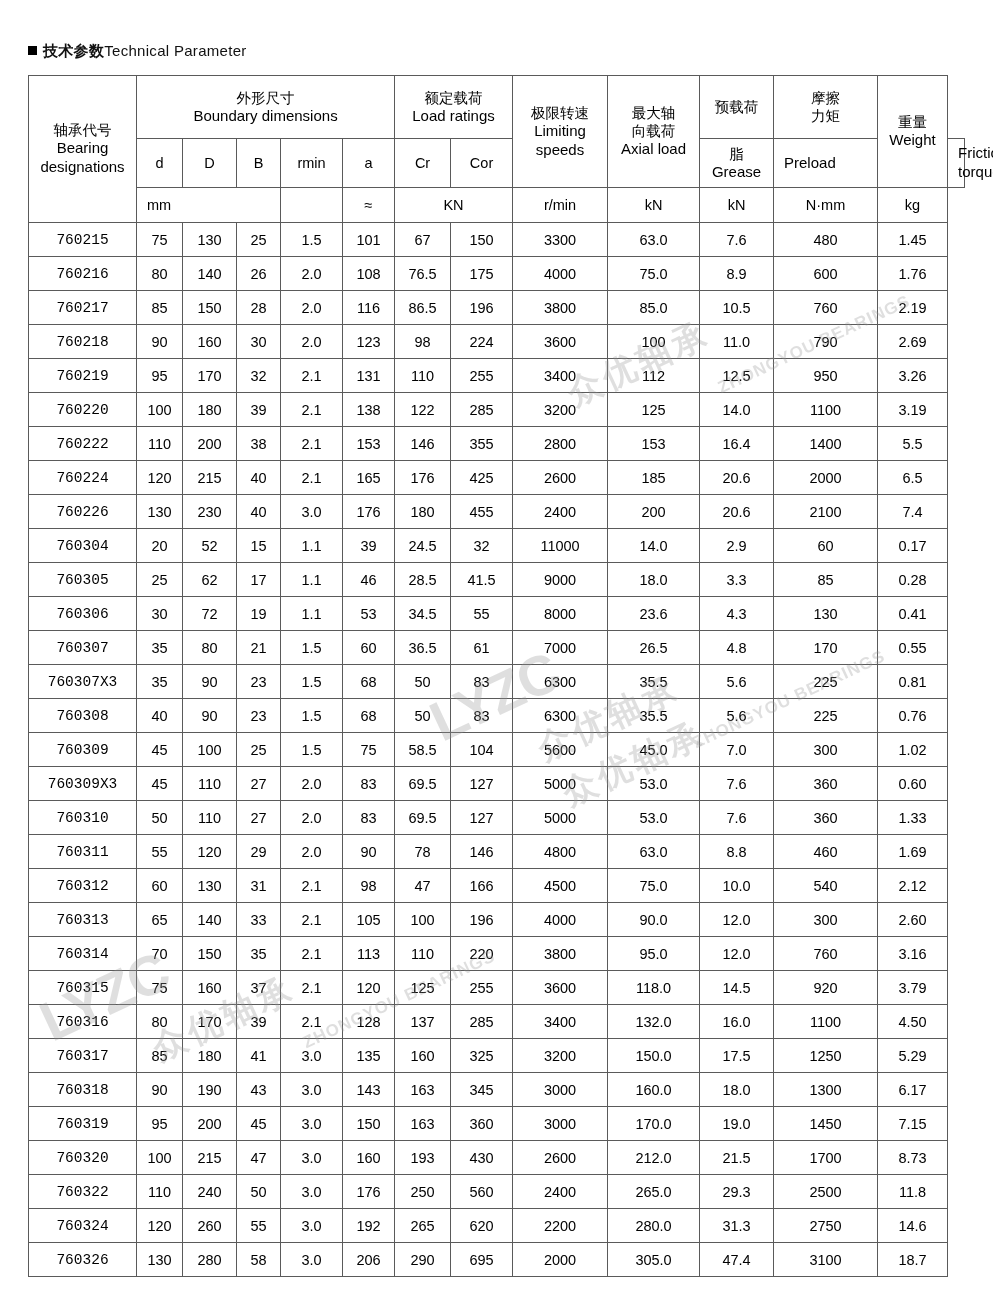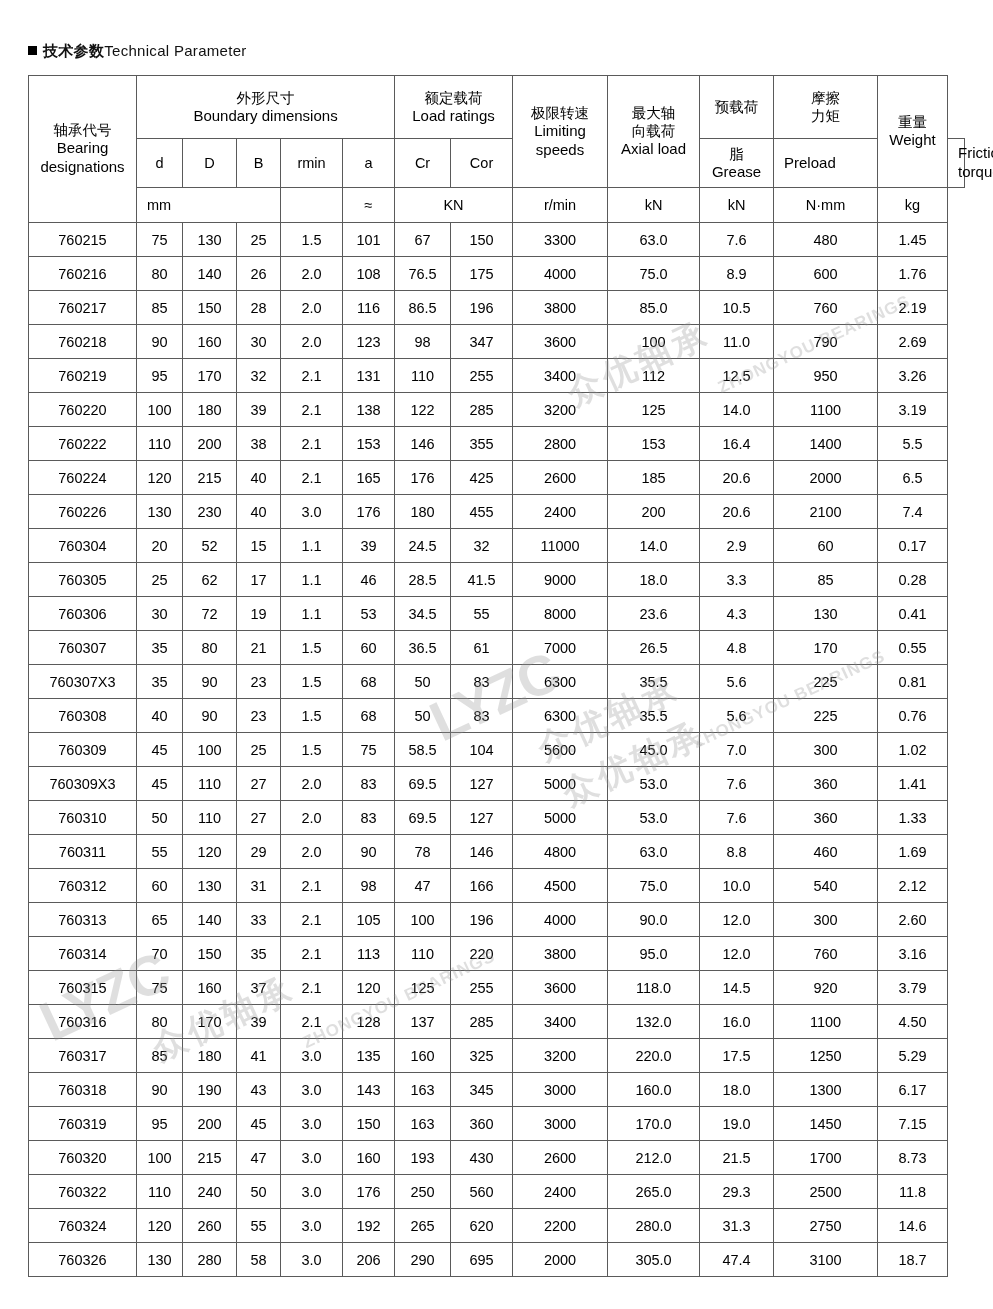--- a/index.html
+++ b/index.html
@@ -65,21 +65,21 @@
   thead tr.h1 th { height: 62px; }
   thead tr.h2 th { height: 48px; }
   thead tr.h3 th { height: 34px; }
   .cn { font-size: 14.5px; line-height: 1.25; }
   .en2 { font-size: 15px; line-height: 1.25; }
   .hdr-left {
     text-align: left !important;
     padding-left: 10px !important;
   }
   tbody td { height: 33px; }
-  tbody tr td:first-child { text-align: center; }
+  tbody tr td:first-child { text-align: center; font-family: Liberation Mono, monospace; }
   tbody td.num { text-align: center; }
   
   .watermark {
     position: absolute;
     left: 0; top: 0; right: 0; bottom: 0;
     pointer-events: none;
     overflow: hidden;
     z-index: 5;
   }
   .wm-item {
@@ -240,21 +240,21 @@
             <td class="num">2.19</td>
           </tr>
           <tr>
             <td class="">760218</td>
             <td class="num">90</td>
             <td class="num">160</td>
             <td class="num">30</td>
             <td class="num">2.0</td>
             <td class="num">123</td>
             <td class="num">98</td>
-            <td class="num">347</td>
+            <td class="num">224</td>
             <td class="num">3600</td>
             <td class="num">100</td>
             <td class="num">11.0</td>
             <td class="num">790</td>
             <td class="num">2.69</td>
           </tr>
           <tr>
             <td class="">760219</td>
             <td class="num">95</td>
             <td class="num">170</td>
@@ -440,21 +440,21 @@
             <td class="num">110</td>
             <td class="num">27</td>
             <td class="num">2.0</td>
             <td class="num">83</td>
             <td class="num">69.5</td>
             <td class="num">127</td>
             <td class="num">5000</td>
             <td class="num">53.0</td>
             <td class="num">7.6</td>
             <td class="num">360</td>
-            <td class="num">1.41</td>
+            <td class="num">0.60</td>
           </tr>
           <tr>
             <td class="">760310</td>
             <td class="num">50</td>
             <td class="num">110</td>
             <td class="num">27</td>
             <td class="num">2.0</td>
             <td class="num">83</td>
             <td class="num">69.5</td>
             <td class="num">127</td>
@@ -557,21 +557,21 @@
           <tr>
             <td class="">760317</td>
             <td class="num">85</td>
             <td class="num">180</td>
             <td class="num">41</td>
             <td class="num">3.0</td>
             <td class="num">135</td>
             <td class="num">160</td>
             <td class="num">325</td>
             <td class="num">3200</td>
-            <td class="num">220.0</td>
+            <td class="num">150.0</td>
             <td class="num">17.5</td>
             <td class="num">1250</td>
             <td class="num">5.29</td>
           </tr>
           <tr>
             <td class="">760318</td>
             <td class="num">90</td>
             <td class="num">190</td>
             <td class="num">43</td>
             <td class="num">3.0</td>

